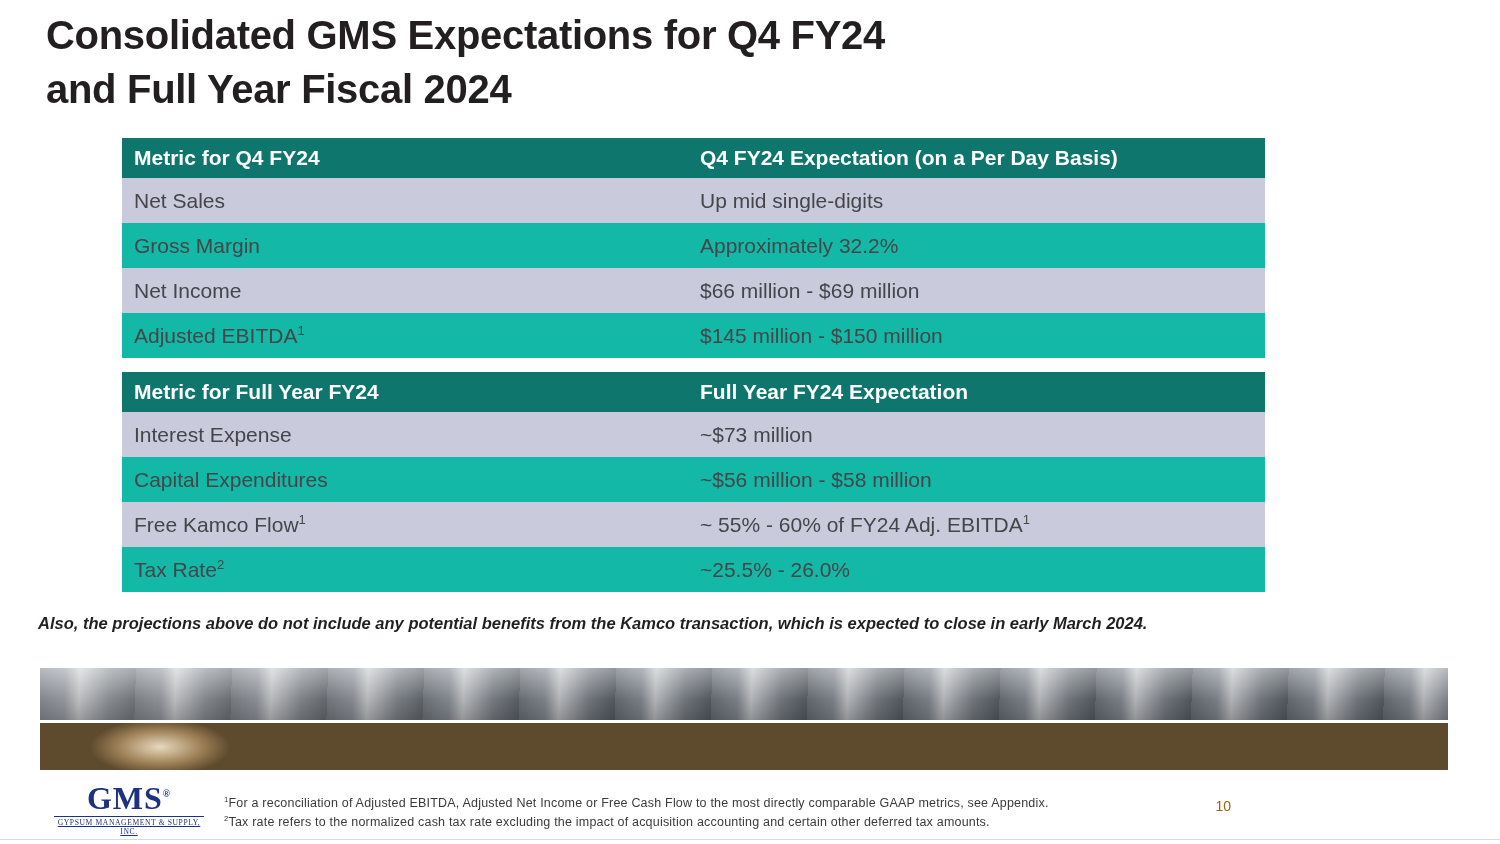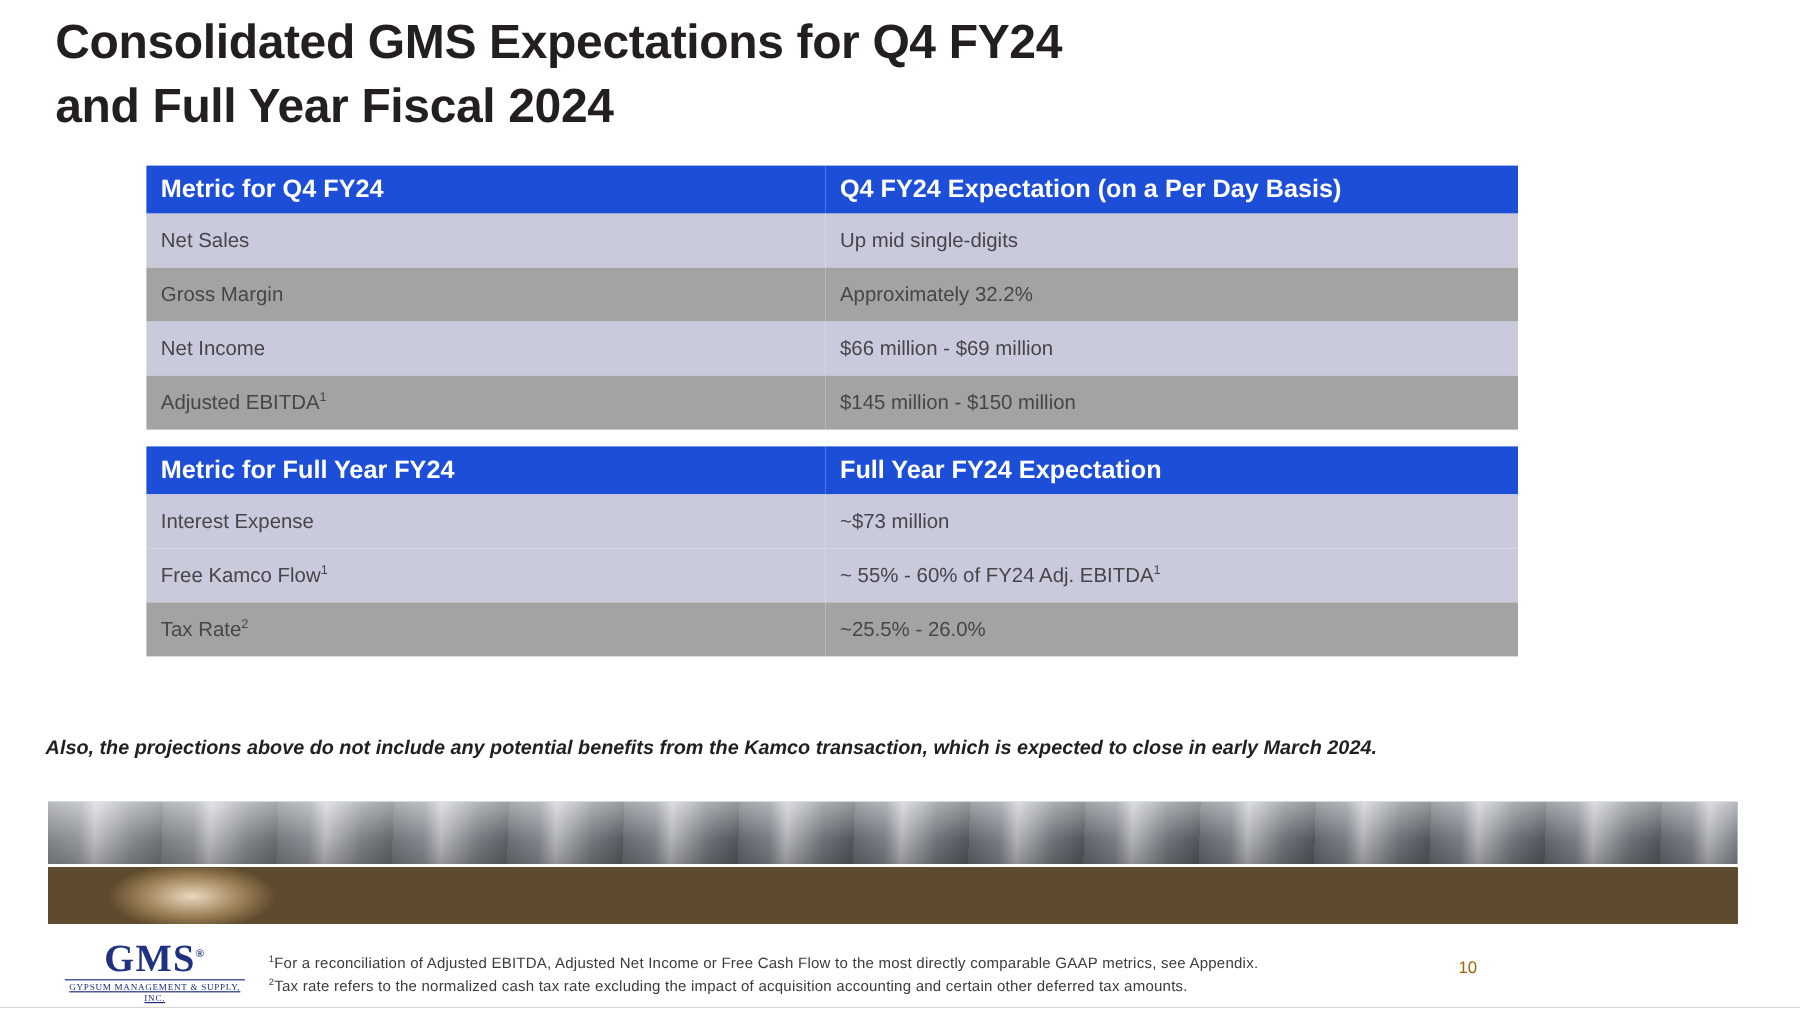--- a/index.html
+++ b/index.html
@@ -39,40 +39,40 @@
     left: 122px;
     top: 138px;
     width: 1143px;
   }
   table.exp {
     width: 1143px;
     border-collapse: collapse;
     table-layout: fixed;
   }
   table.exp th {
-    background: #1d4ed8;
+    background: #0f766e;
     color: #ffffff;
     font-size: 21px;
     font-weight: bold;
     text-align: left;
     padding: 8px 0 8px 12px;
     height: 24px;
     vertical-align: middle;
   }
   table.exp td {
-    font-size: 17px;
+    font-size: 21px;
     color: #44464a;
     padding: 9px 0 9px 12px;
     vertical-align: middle;
     height: 27px;
   }
   table.exp col.c1 { width: 566px; }
   table.exp col.c2 { width: 577px; }
   table.exp tr.odd td { background: #c9cbdc; }
-  table.exp tr.even td { background: #a3a3a3; }
+  table.exp tr.even td { background: #14b8a6; }
   .tbl-gap { height: 14px; }
   sup {
     font-size: 0.62em;
     vertical-align: super;
     line-height: 0;
   }
 
   .note {
     position: absolute;
     left: 38px;
@@ -233,20 +233,24 @@
         <tr>
           <th>Metric for Full Year FY24</th>
           <th>Full Year FY24 Expectation</th>
         </tr>
       </thead>
       <tbody>
         <tr class="odd">
           <td><span>Interest Expense</span><sup></sup></td>
           <td><span>~$73 million</span><sup></sup></td>
         </tr>
+        <tr class="even">
+          <td><span>Capital Expenditures</span><sup></sup></td>
+          <td><span>~$56 million - $58 million</span><sup></sup></td>
+        </tr>
         <tr class="odd">
           <td><span>Free Kamco Flow</span><sup>1</sup></td>
           <td><span>~ 55% - 60% of FY24 Adj. EBITDA</span><sup>1</sup></td>
         </tr>
         <tr class="even">
           <td><span>Tax Rate</span><sup>2</sup></td>
           <td><span>~25.5% - 26.0%</span><sup></sup></td>
         </tr>
       </tbody>
     </table>

